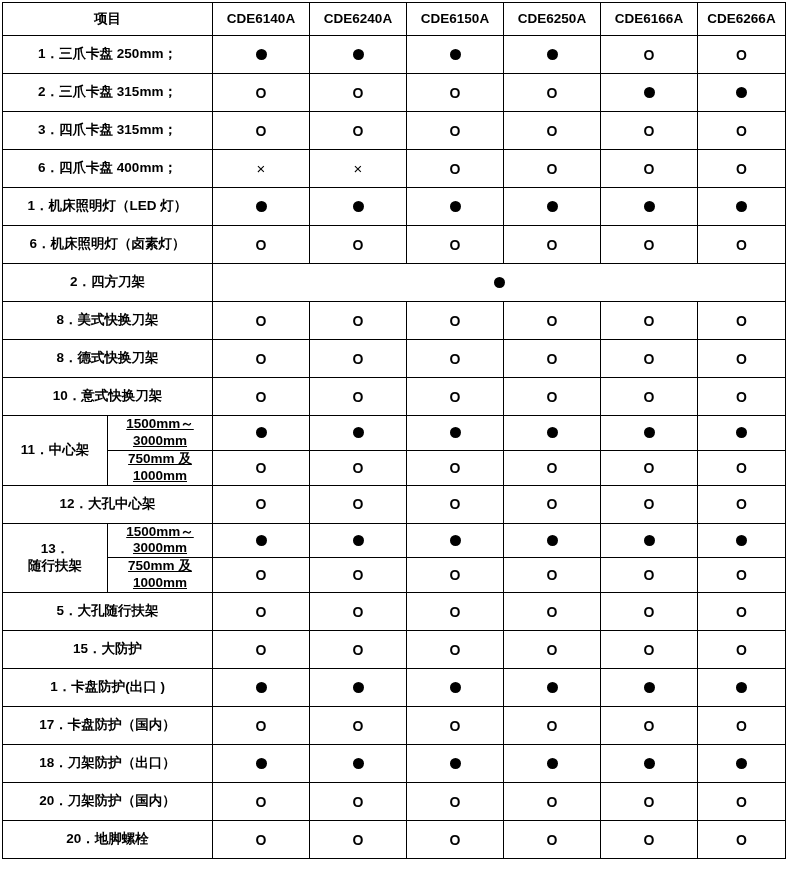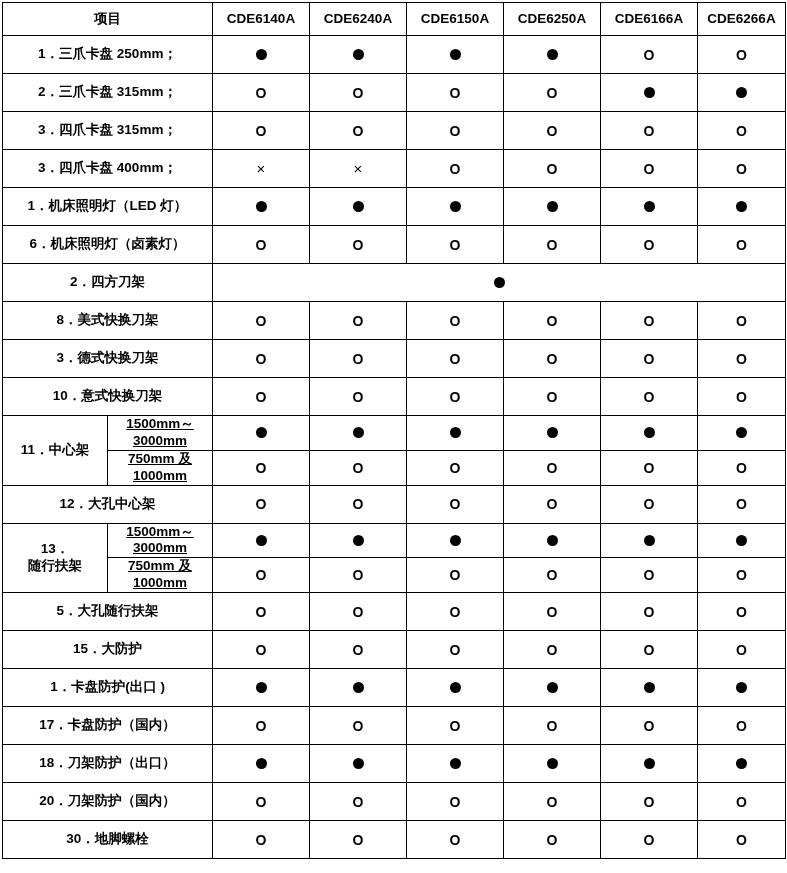--- a/index.html
+++ b/index.html
@@ -141,21 +141,21 @@
         <tr>
           <td class="label" colspan="2">3．四爪卡盘 315mm；</td>
           <td class="mark"><span class="circ">O</span></td>
           <td class="mark"><span class="circ">O</span></td>
           <td class="mark"><span class="circ">O</span></td>
           <td class="mark"><span class="circ">O</span></td>
           <td class="mark"><span class="circ">O</span></td>
           <td class="mark"><span class="circ">O</span></td>
         </tr>
         <tr>
-          <td class="label" colspan="2">3．四爪卡盘 400mm；</td>
+          <td class="label" colspan="2">6．四爪卡盘 400mm；</td>
           <td class="mark"><span class="cross">×</span></td>
           <td class="mark"><span class="cross">×</span></td>
           <td class="mark"><span class="circ">O</span></td>
           <td class="mark"><span class="circ">O</span></td>
           <td class="mark"><span class="circ">O</span></td>
           <td class="mark"><span class="circ">O</span></td>
         </tr>
         <tr>
           <td class="label" colspan="2">1．机床照明灯（LED 灯）</td>
           <td class="mark"><span class="dot"></span></td>
@@ -181,21 +181,21 @@
         <tr>
           <td class="label" colspan="2">8．美式快换刀架</td>
           <td class="mark"><span class="circ">O</span></td>
           <td class="mark"><span class="circ">O</span></td>
           <td class="mark"><span class="circ">O</span></td>
           <td class="mark"><span class="circ">O</span></td>
           <td class="mark"><span class="circ">O</span></td>
           <td class="mark"><span class="circ">O</span></td>
         </tr>
         <tr>
-          <td class="label" colspan="2">3．德式快换刀架</td>
+          <td class="label" colspan="2">8．德式快换刀架</td>
           <td class="mark"><span class="circ">O</span></td>
           <td class="mark"><span class="circ">O</span></td>
           <td class="mark"><span class="circ">O</span></td>
           <td class="mark"><span class="circ">O</span></td>
           <td class="mark"><span class="circ">O</span></td>
           <td class="mark"><span class="circ">O</span></td>
         </tr>
         <tr>
           <td class="label" colspan="2">10．意式快换刀架</td>
           <td class="mark"><span class="circ">O</span></td>
@@ -300,21 +300,21 @@
         <tr>
           <td class="label" colspan="2">20．刀架防护（国内）</td>
           <td class="mark"><span class="circ">O</span></td>
           <td class="mark"><span class="circ">O</span></td>
           <td class="mark"><span class="circ">O</span></td>
           <td class="mark"><span class="circ">O</span></td>
           <td class="mark"><span class="circ">O</span></td>
           <td class="mark"><span class="circ">O</span></td>
         </tr>
         <tr>
-          <td class="label" colspan="2">30．地脚螺栓</td>
+          <td class="label" colspan="2">20．地脚螺栓</td>
           <td class="mark"><span class="circ">O</span></td>
           <td class="mark"><span class="circ">O</span></td>
           <td class="mark"><span class="circ">O</span></td>
           <td class="mark"><span class="circ">O</span></td>
           <td class="mark"><span class="circ">O</span></td>
           <td class="mark"><span class="circ">O</span></td>
         </tr>
       </tbody>
   </table>
 </div>

